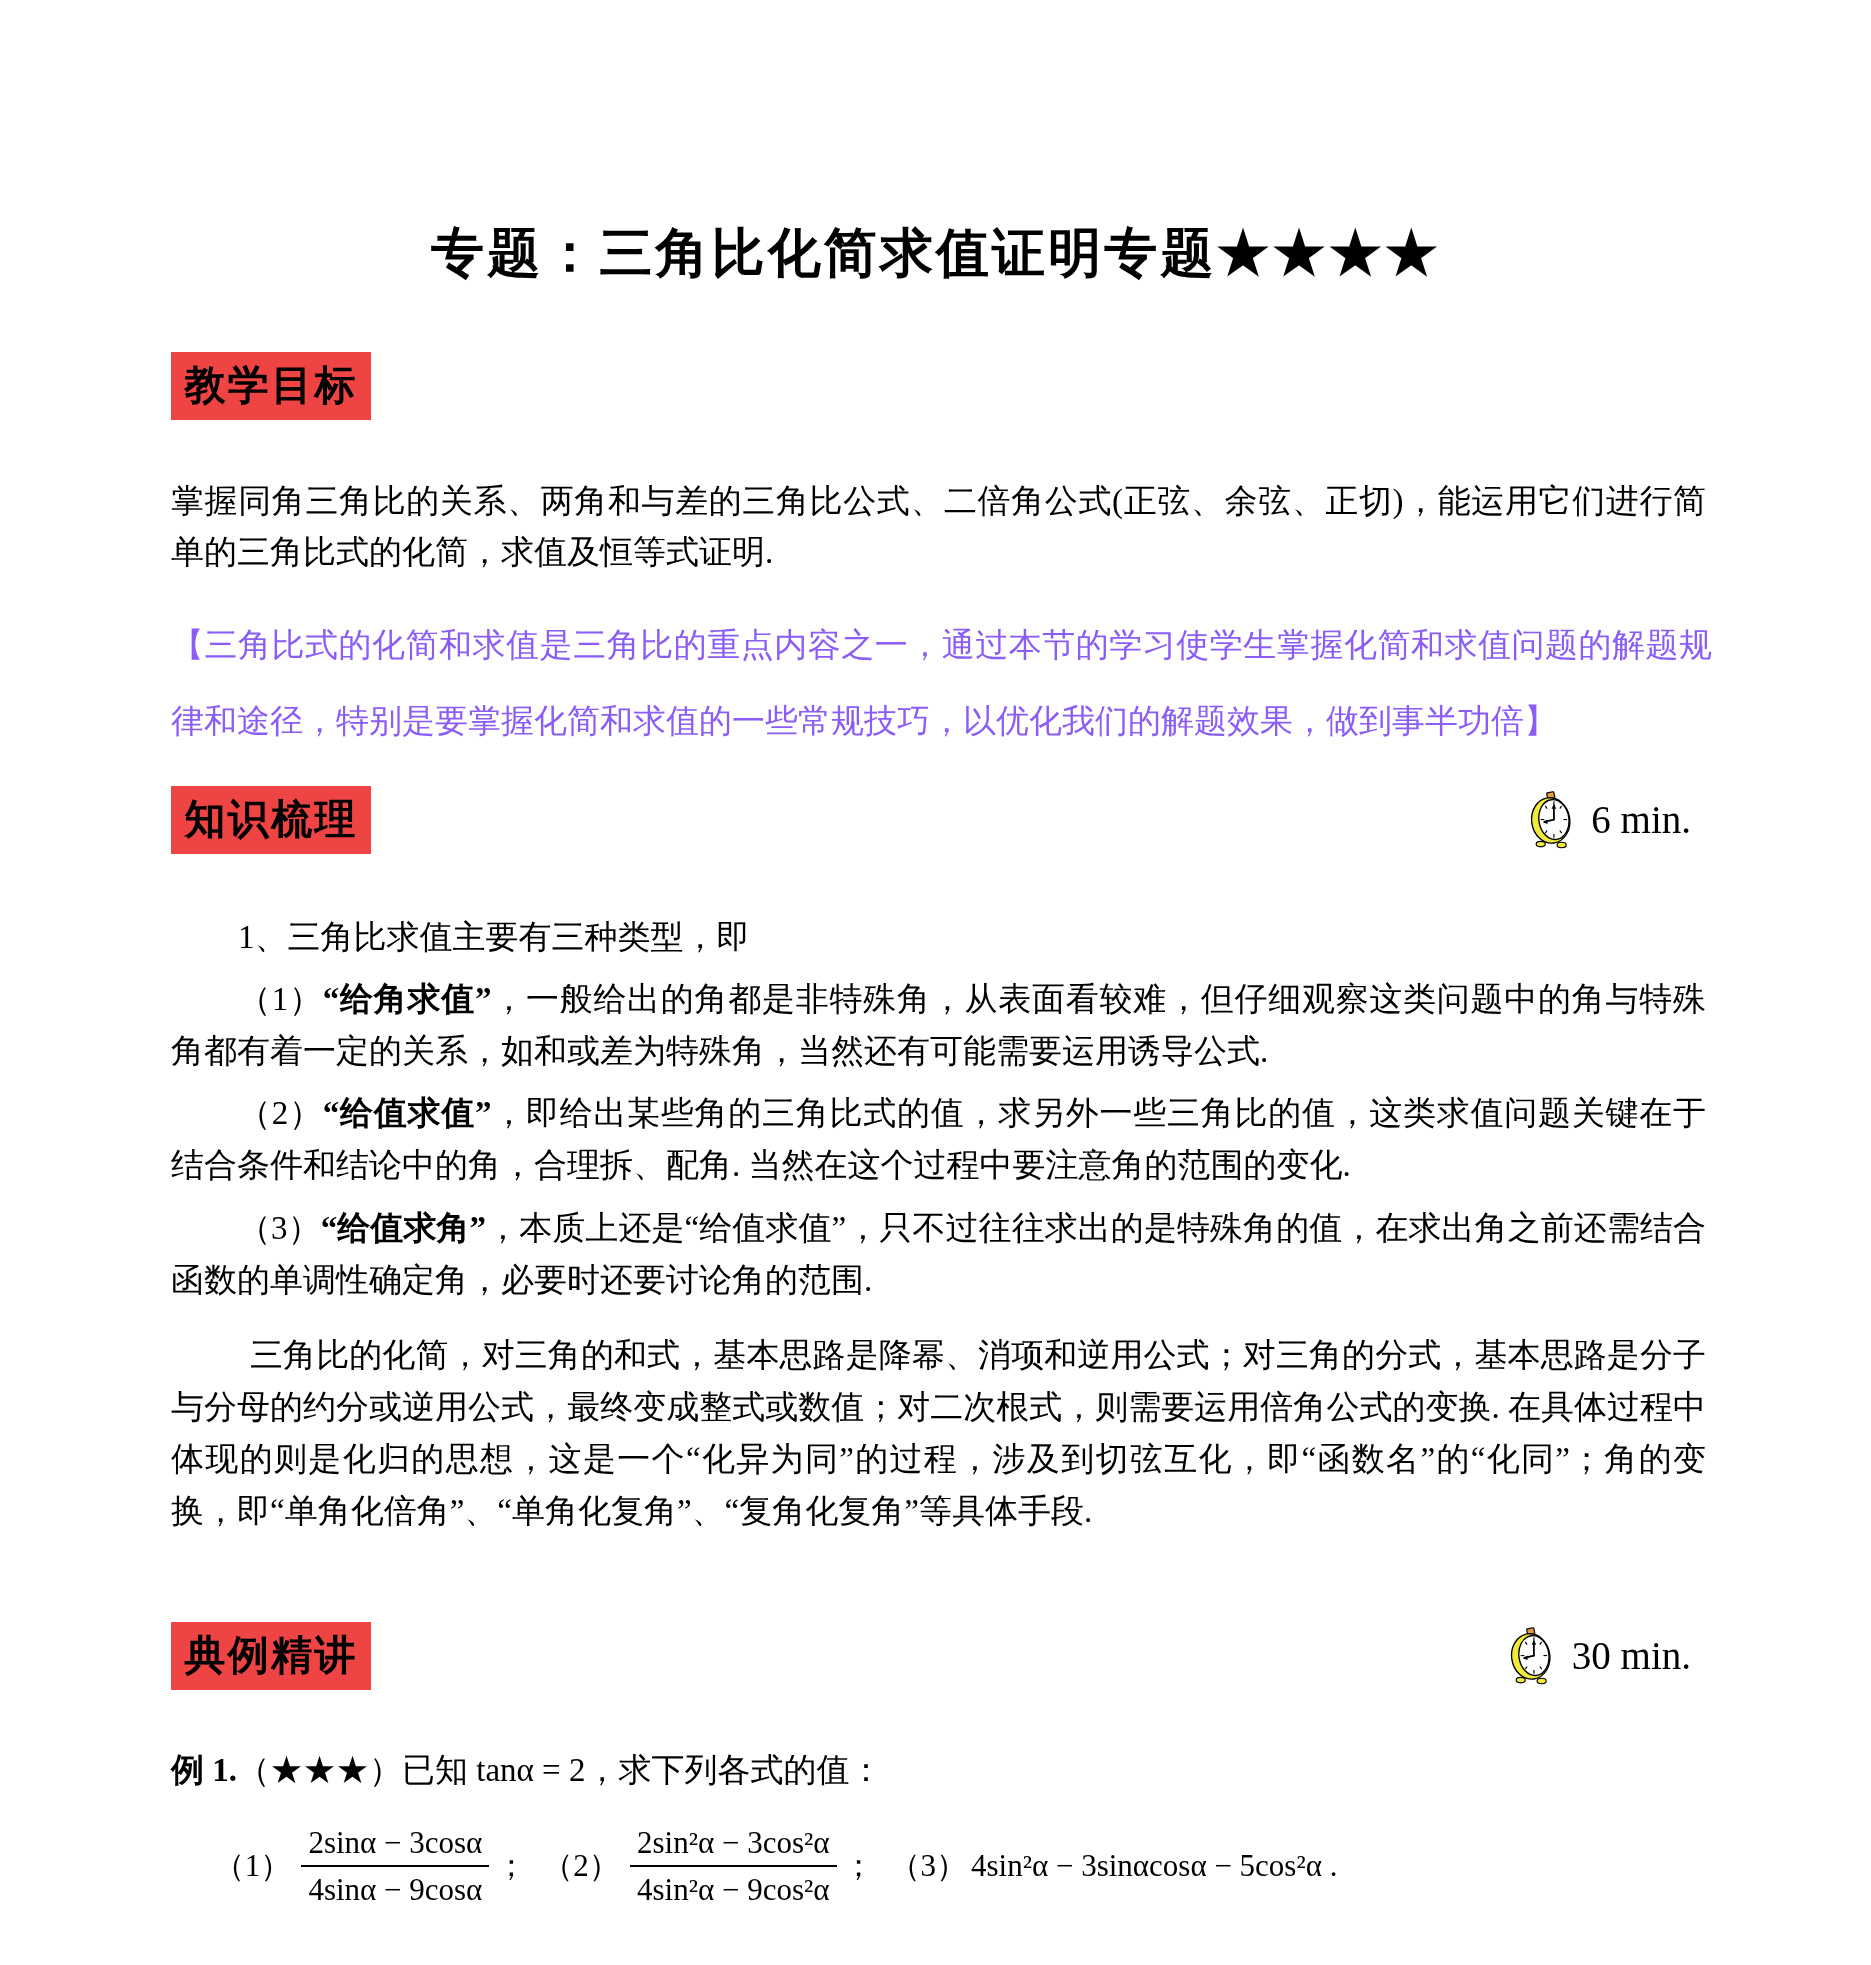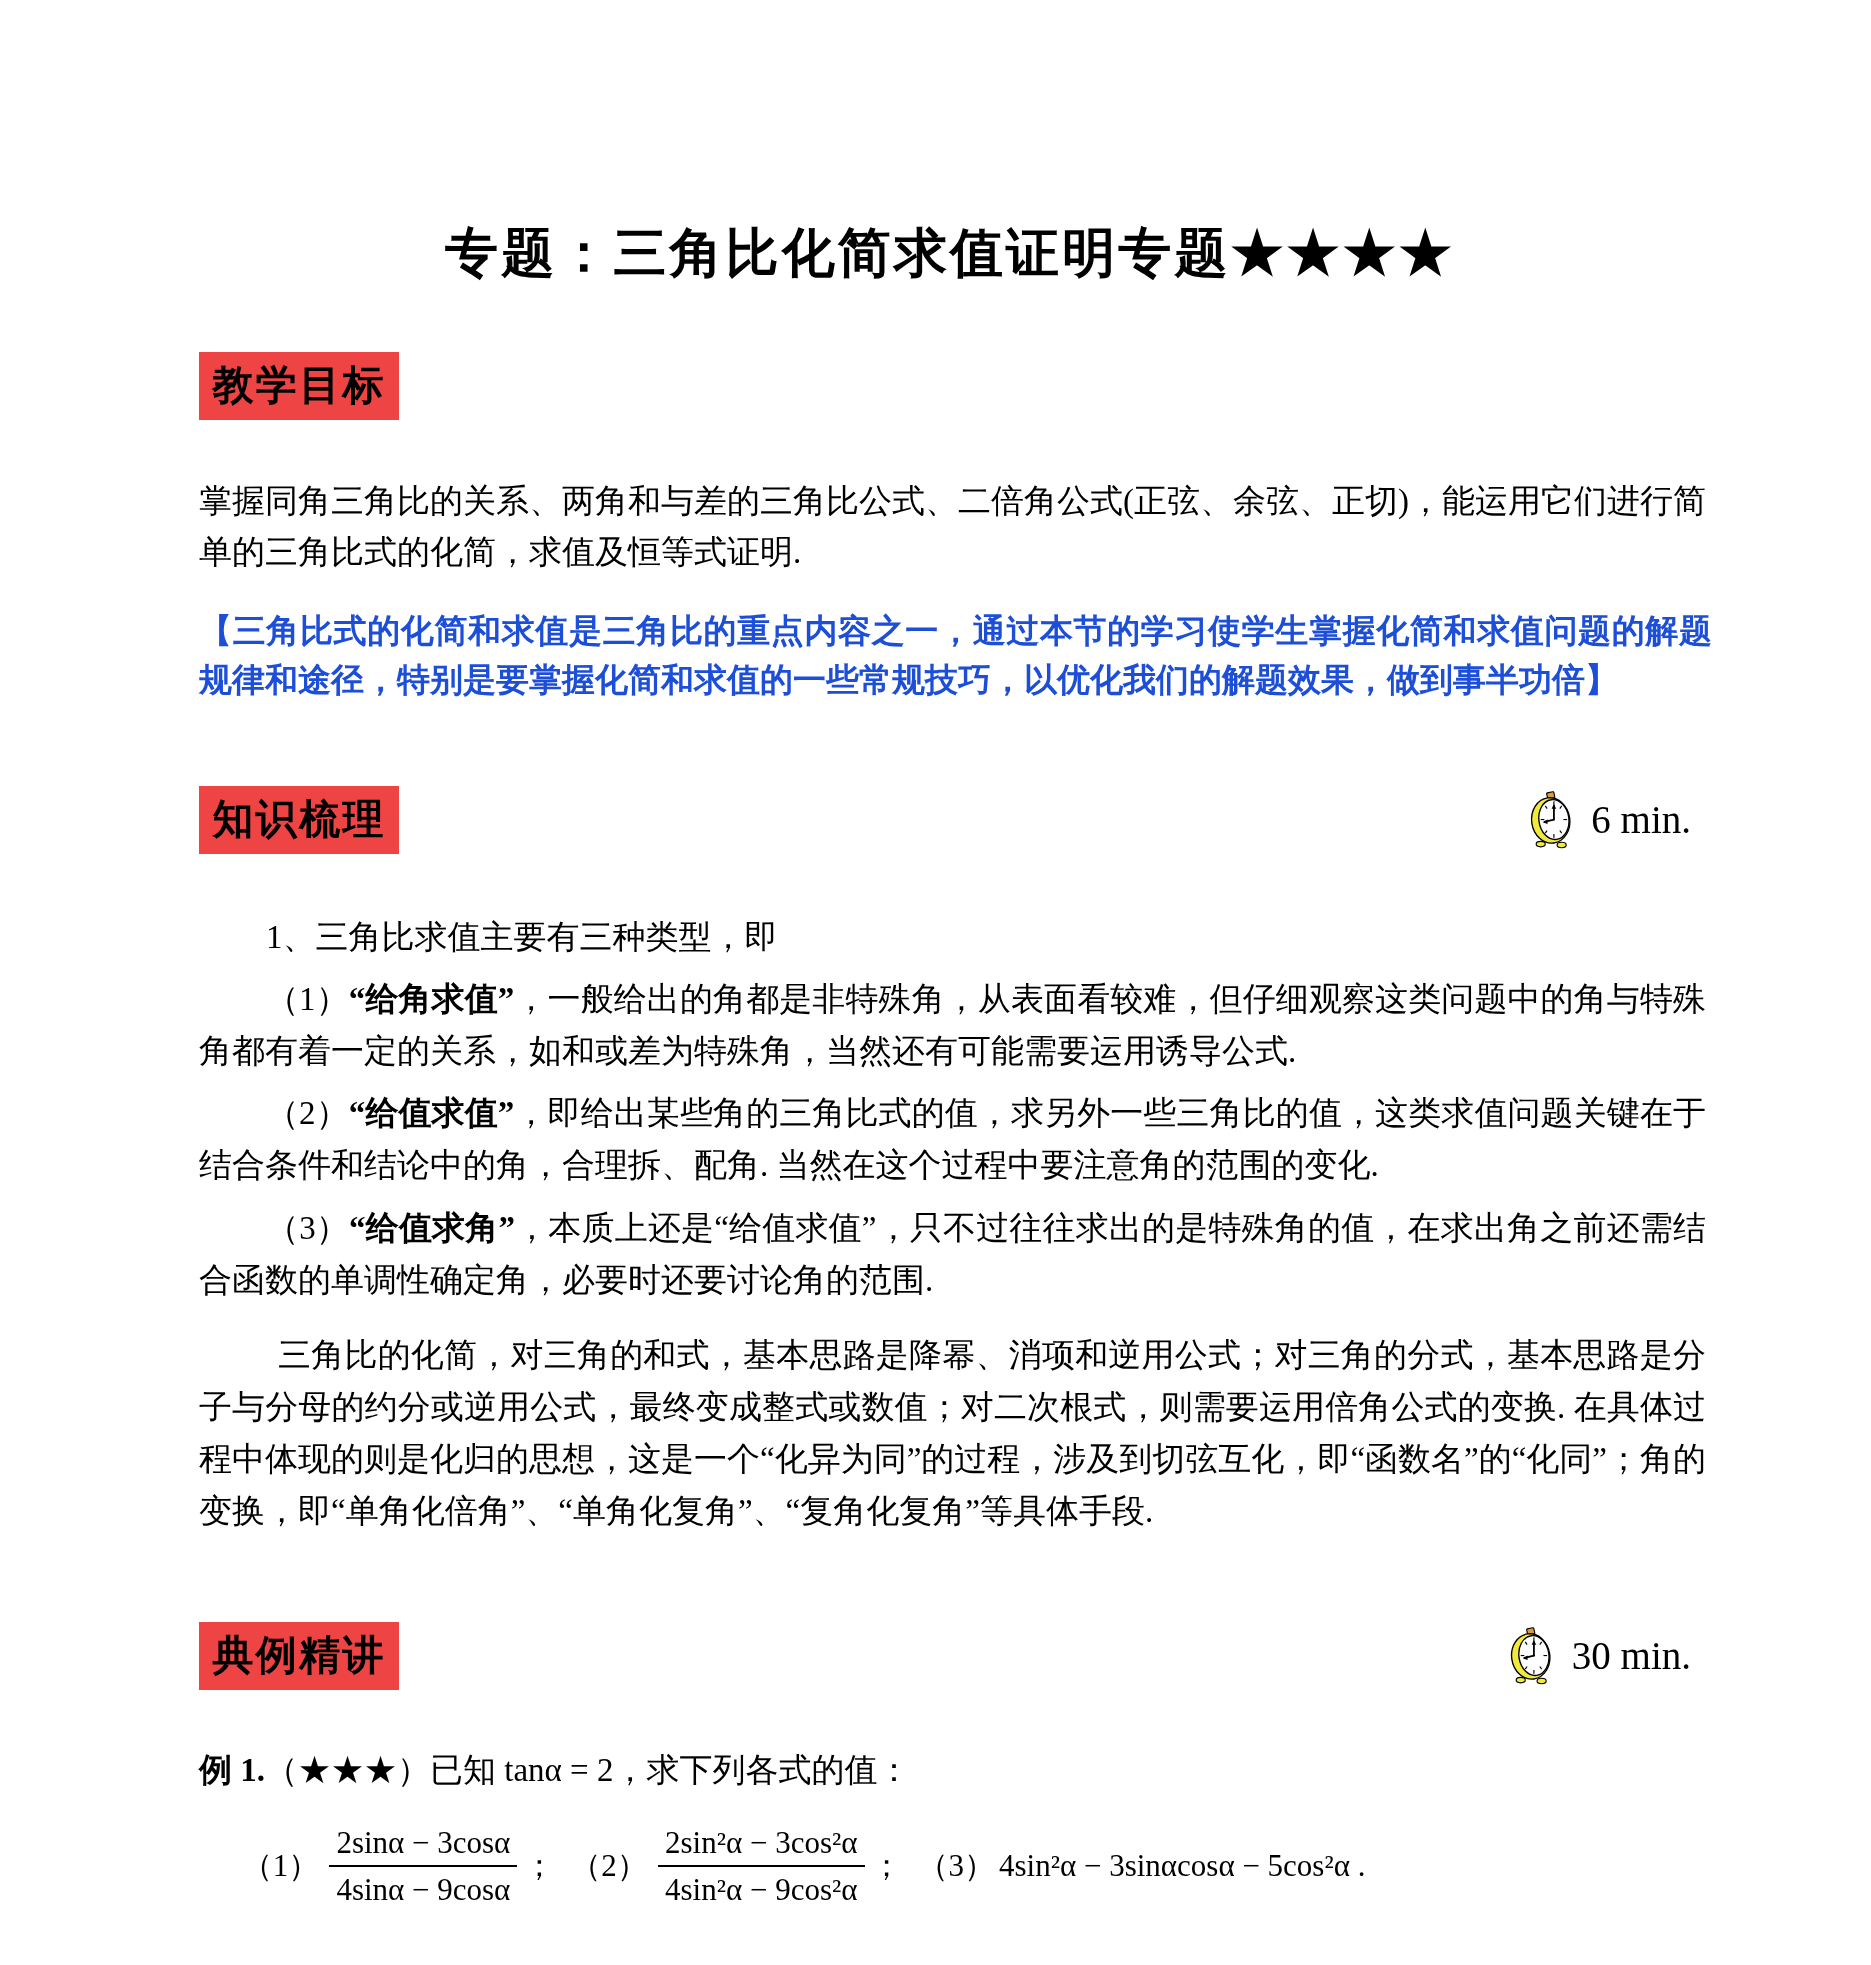--- a/index.html
+++ b/index.html
@@ -4,21 +4,21 @@
 <style>
   * { margin:0; padding:0; box-sizing:border-box; }
   html,body { background:#ffffff; }
   body {
     position:relative;
     width:1872px; height:2647px;
     font-family:"Liberation Serif","DejaVu Serif",serif;
     color:#000;
     overflow:hidden;
   }
-  .abs { position:absolute;padding-left:28px; }
+  .abs { position:absolute; }
 
   
   .title {
     top:218px; left:0; width:100%;
     text-align:center;
     font-size:53px; font-weight:bold;
     letter-spacing:3.1px;
   }
 
   
@@ -44,22 +44,22 @@
 
   
   .para {
     left:171px; width:1535px;
     font-size:33px; line-height:51px;
     text-align:justify;
   }
   .para-goal { top:476px; }
   .para-rednote {
     top:607px; width:1541px;
-    color:#1d4ed8; font-weight:bold;
-    line-height:49px;
+    color:#8b5cf6; font-weight:normal;
+    line-height:76px;
   }
   .knowledge-block { top:911px; line-height:52px; }
   .k-intro   { margin-left:67px; }
   .k-item    { text-indent:67px; margin-top:10.2px; }
   .k-item .term { font-weight:bold; }
   .k-sub2-title { margin-left:55px; margin-top:24.4px; font-weight:bold; }
   .k-sub2-para  { margin-top:23px; text-indent:79px; }
 
   
   .math { font-family:"Liberation Serif","DejaVu Serif",serif; }

